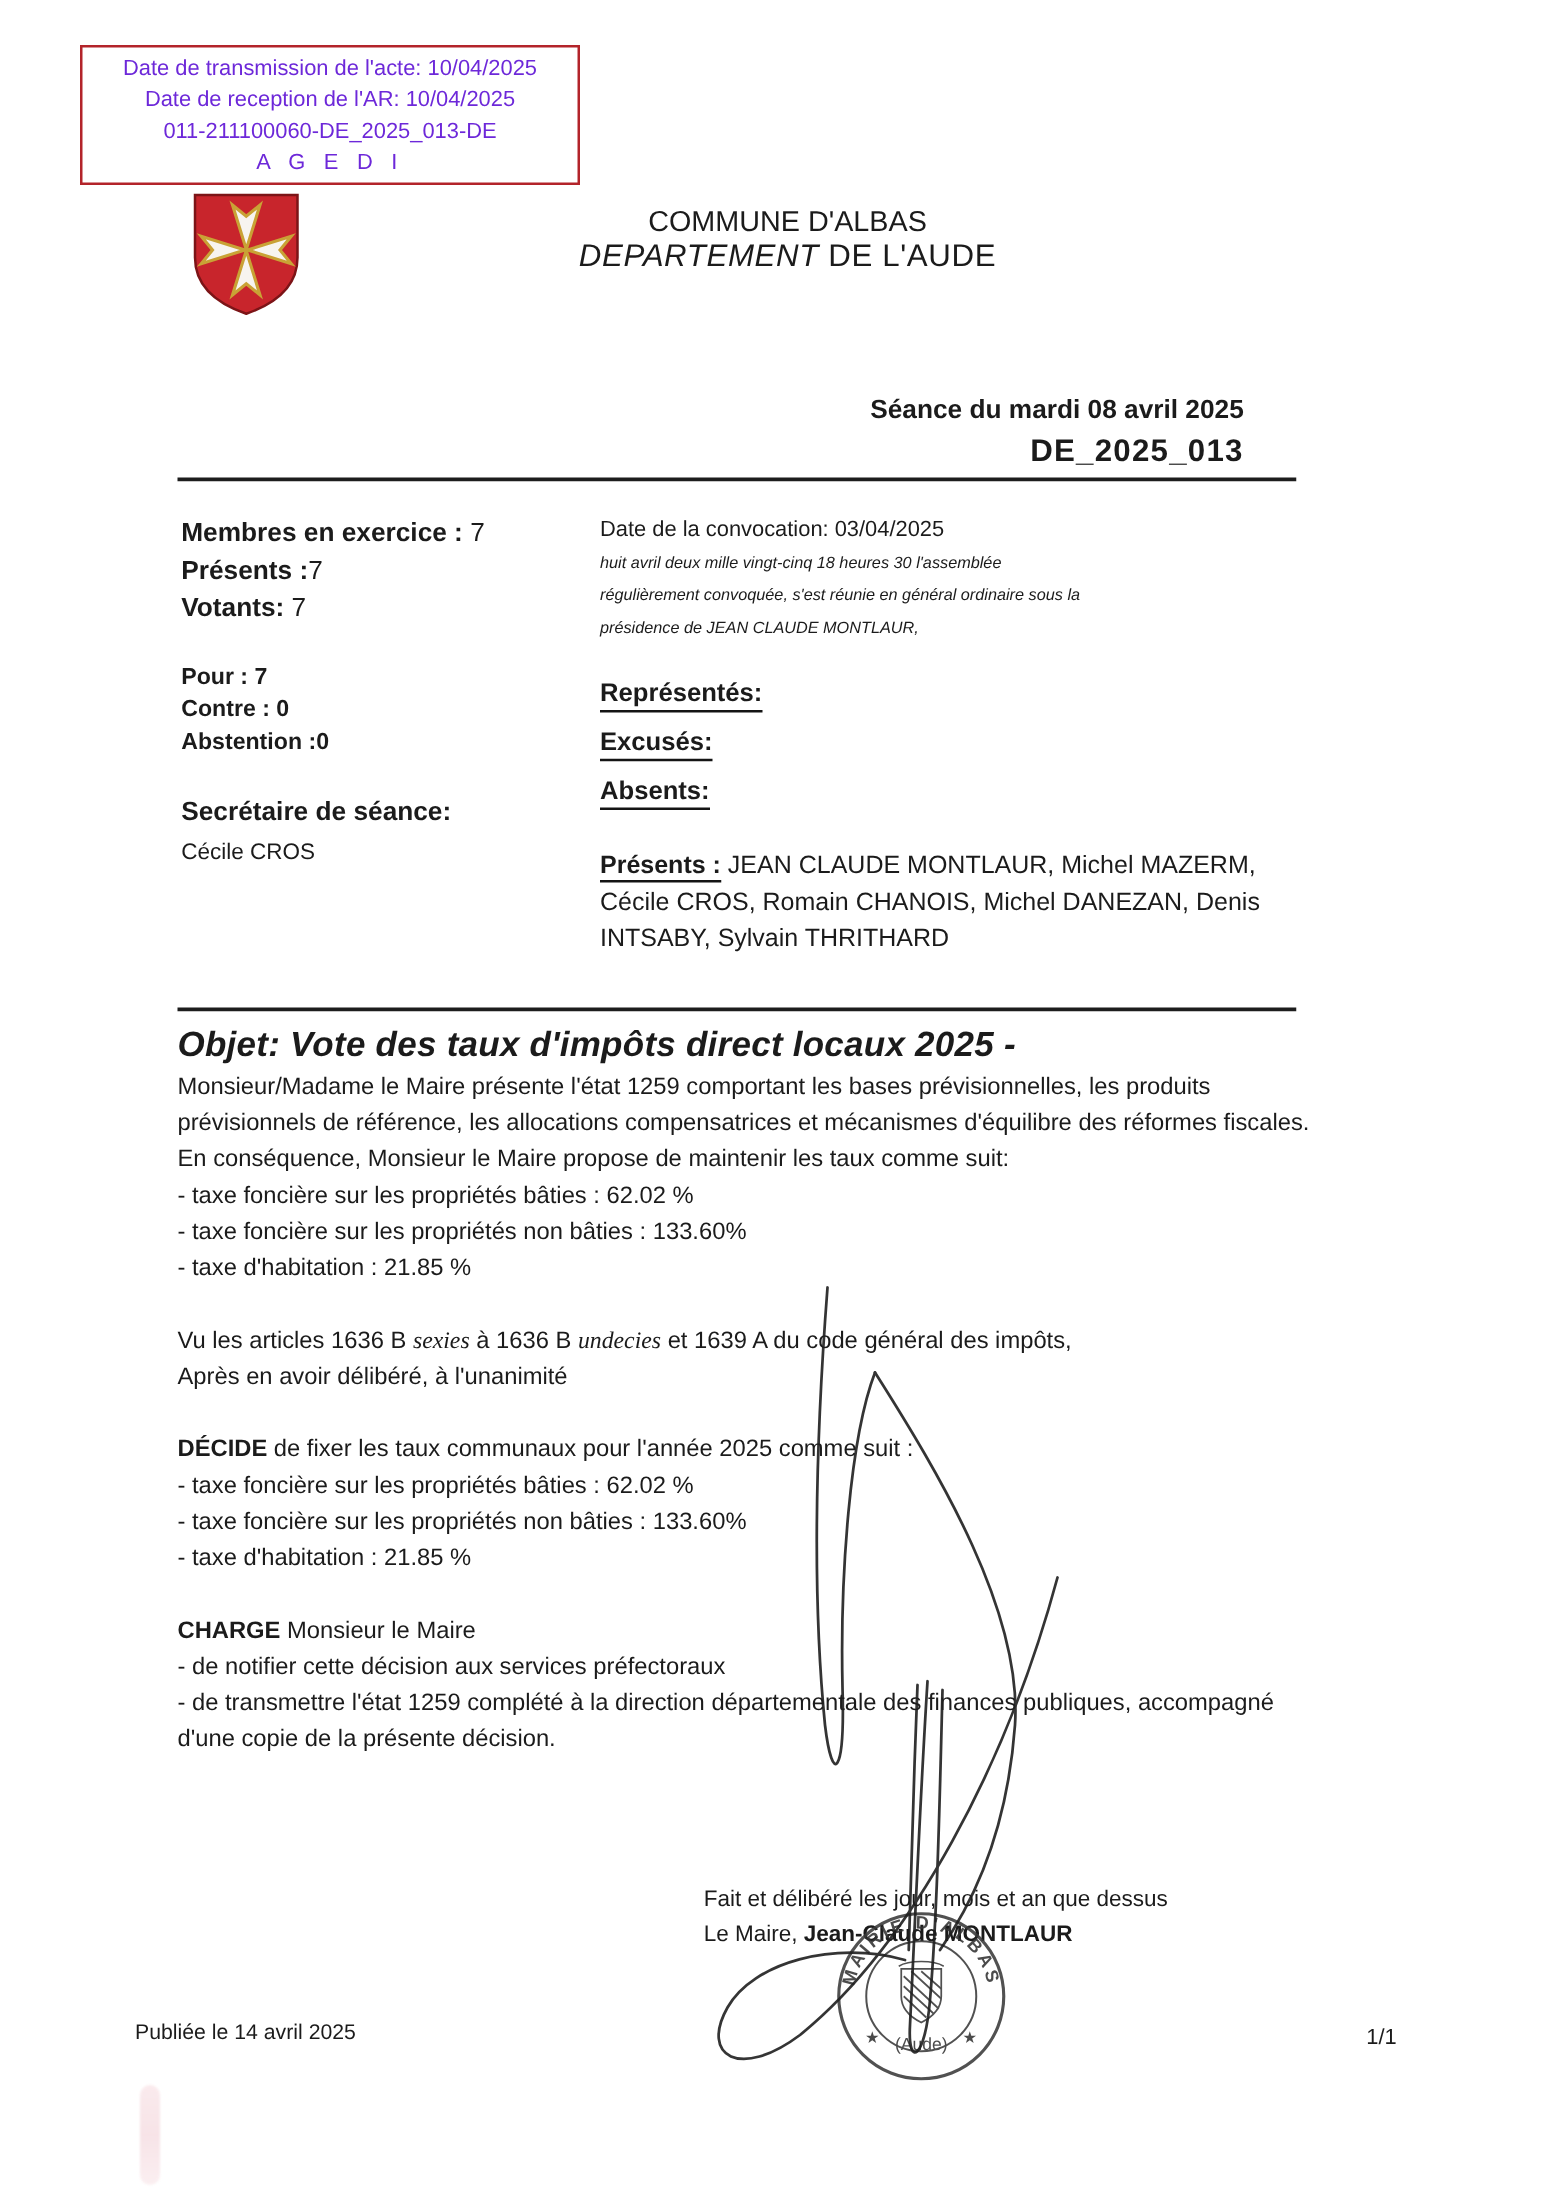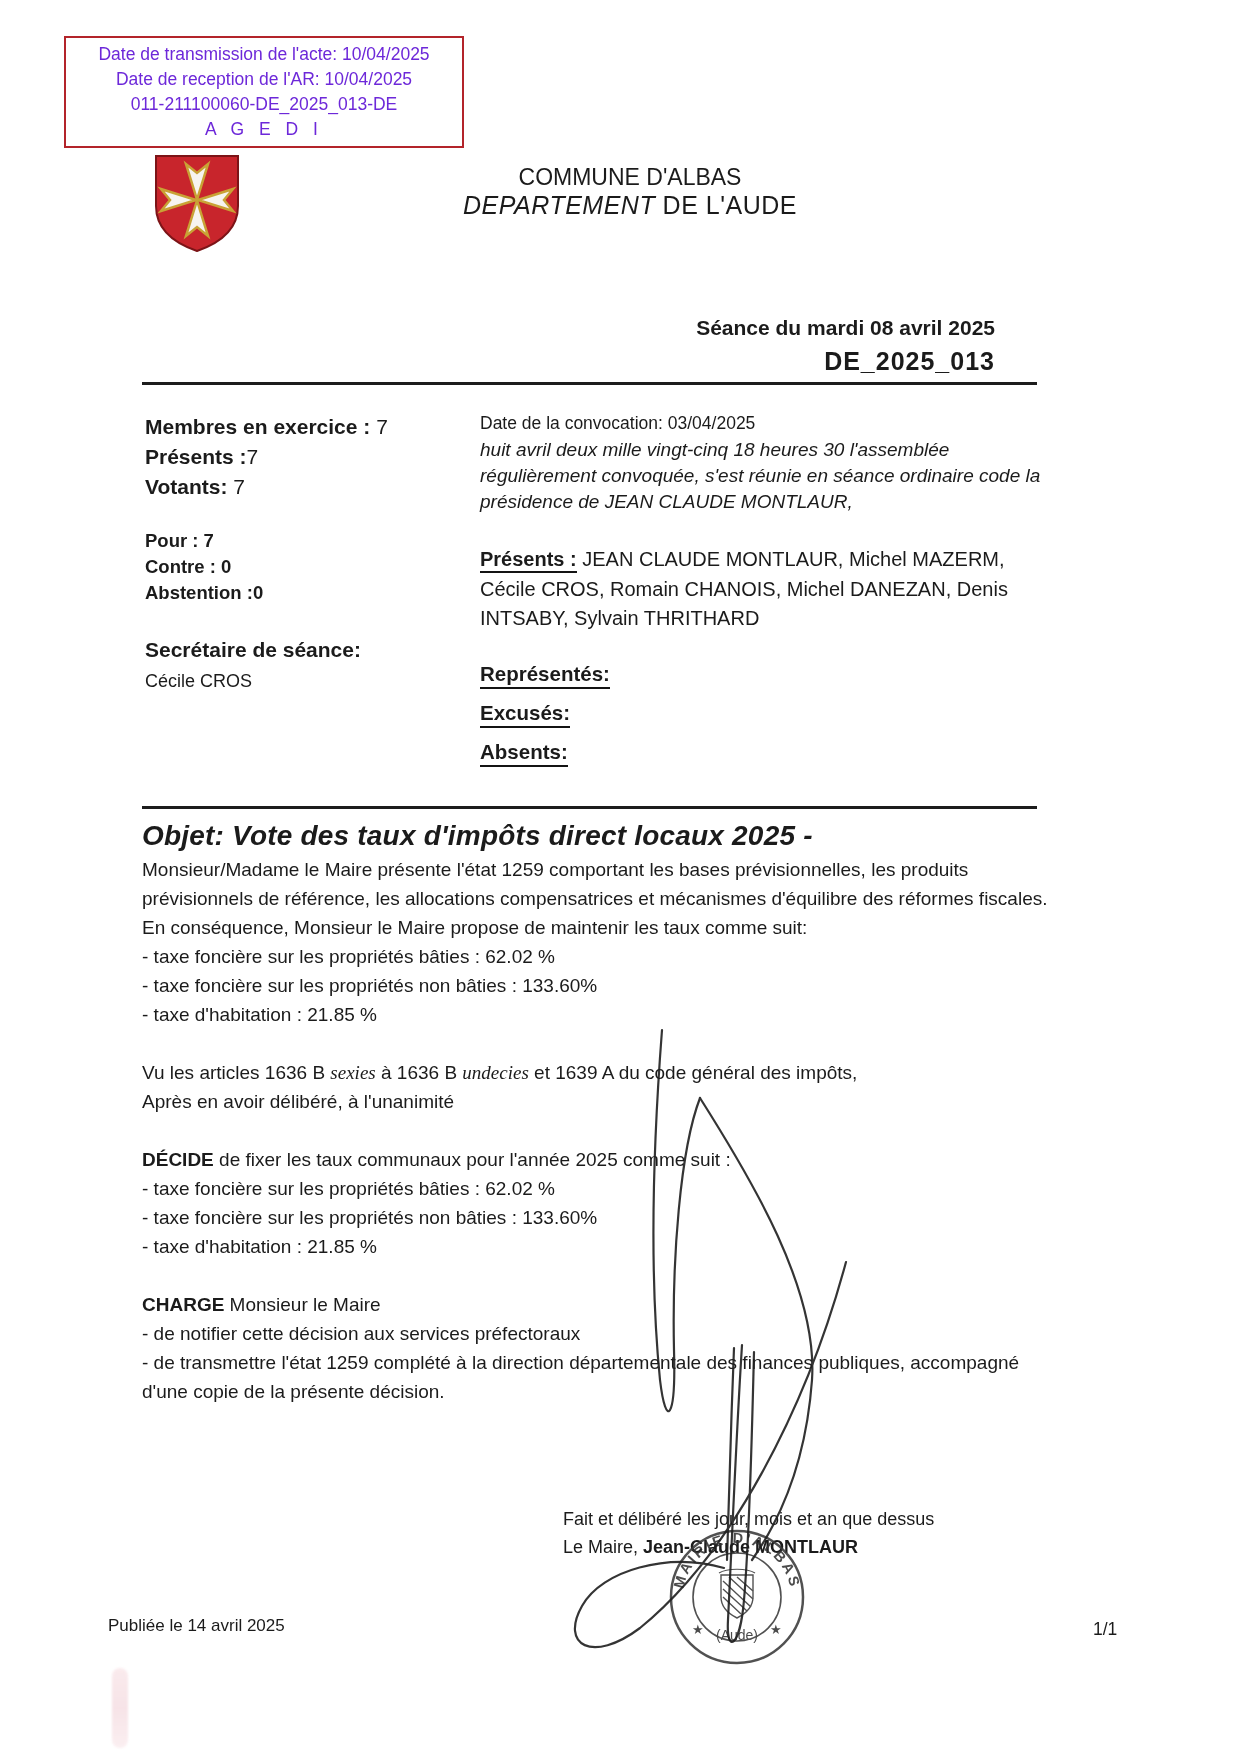--- a/index.html
+++ b/index.html
@@ -38,21 +38,21 @@
   .lc-line { font-size:21px; line-height:30px; }
   .lc-line .lbl { font-weight:bold; }
   #vote-block { margin-top:26px; font-size:18.5px; line-height:26px; font-weight:bold; }
   #sec-block { margin-top:32px; }
   #sec-label { font-size:21px; font-weight:bold; }
   #sec-name { font-size:18px; margin-top:9px; }
 
   
   #right-col { left:480px; top:413px; width:566px; }
   #conv-line { font-size:17.5px; }
-  #conv-details { font-size:19px; font-style:italic; line-height:26px; margin-top:3px; }
+  #conv-details { font-size:13px; font-style:italic; line-height:26px; margin-top:3px; }
   #presents-par { margin-top:30px; font-size:20px; line-height:29.5px; }
   .u-bold { font-weight:bold; border-bottom:2.5px solid #141414; padding-bottom:1px; }
   #status-list { margin-top:28px; font-size:20.5px; }
   #status-list .status-line { margin-bottom:12px; }
   #status-list .u-bold { display:inline-block; }
 
   
   #objet { left:142px; top:820px; width:900px; font-size:28px; font-weight:bold; letter-spacing:0.2px;font-style:italic; }
   #body { left:142px; top:855px; width:908px; font-size:19px; line-height:29px; }
   #body .gap { margin-top:29px; }
@@ -131,30 +131,30 @@
     <div id="sec-block">
       <div id="sec-label">Secrétaire de séance:</div>
       <div id="sec-name">Cécile CROS</div>
     </div>
   </div>
 
   <div class="abs" id="right-col">
     <div id="conv-line">Date de la convocation: 03/04/2025</div>
     <div id="conv-details">
       <div>huit avril deux mille vingt-cinq 18 heures 30 l'assemblée</div>
-      <div>régulièrement convoquée, s'est réunie en séance ordinaire code la</div>
+      <div>régulièrement convoquée, s'est réunie en général ordinaire sous la</div>
       <div>présidence de JEAN CLAUDE MONTLAUR,</div>
-    </div>
-    <div id="presents-par">
-      <span class="u-bold">Présents :</span><span> JEAN CLAUDE MONTLAUR, Michel MAZERM, Cécile CROS, Romain CHANOIS, Michel DANEZAN, Denis INTSABY, Sylvain THRITHARD</span>
     </div>
     <div id="status-list">
       <div class="status-line"><span class="u-bold">Représentés:</span></div>
       <div class="status-line"><span class="u-bold">Excusés:</span></div>
       <div class="status-line"><span class="u-bold">Absents:</span></div>
+    </div>
+    <div id="presents-par">
+      <span class="u-bold">Présents :</span><span> JEAN CLAUDE MONTLAUR, Michel MAZERM, Cécile CROS, Romain CHANOIS, Michel DANEZAN, Denis INTSABY, Sylvain THRITHARD</span>
     </div>
   </div>
 
   <div class="abs rule" id="rule2"></div>
 
   <div class="abs" id="objet">Objet: Vote des taux d'impôts direct locaux 2025 -</div>
 
   <div class="abs" id="body">
     <p>Monsieur/Madame le Maire présente l'état 1259 comportant les bases prévisionnelles, les produits prévisionnels de référence, les allocations compensatrices et mécanismes d'équilibre des réformes fiscales.</p>
     <p>En conséquence, Monsieur le Maire propose de maintenir les taux comme suit:</p>

